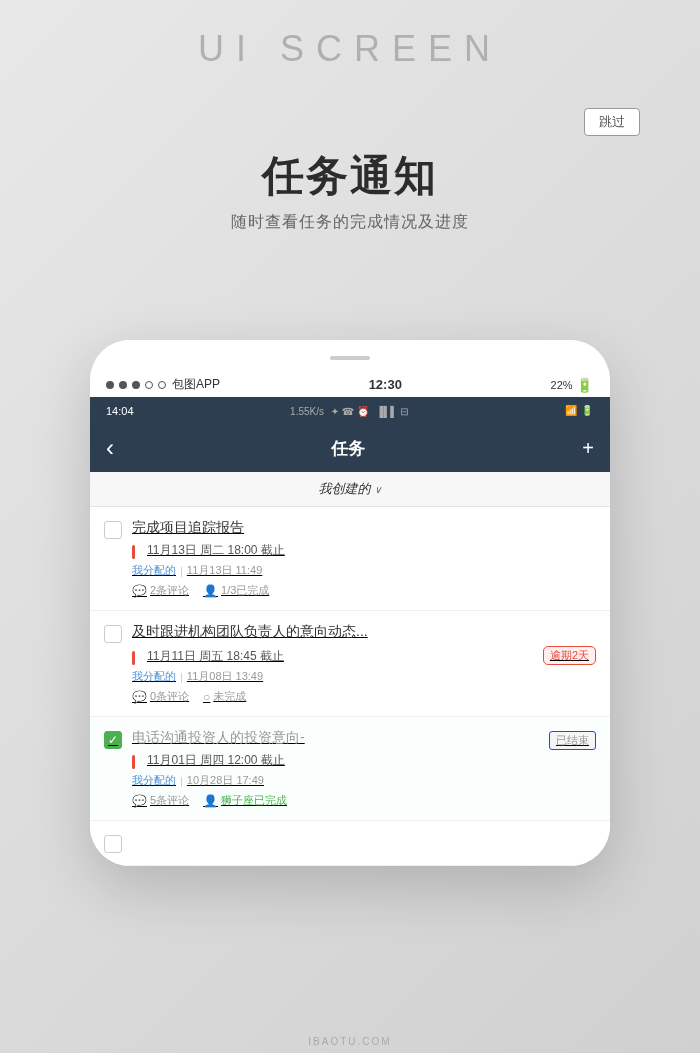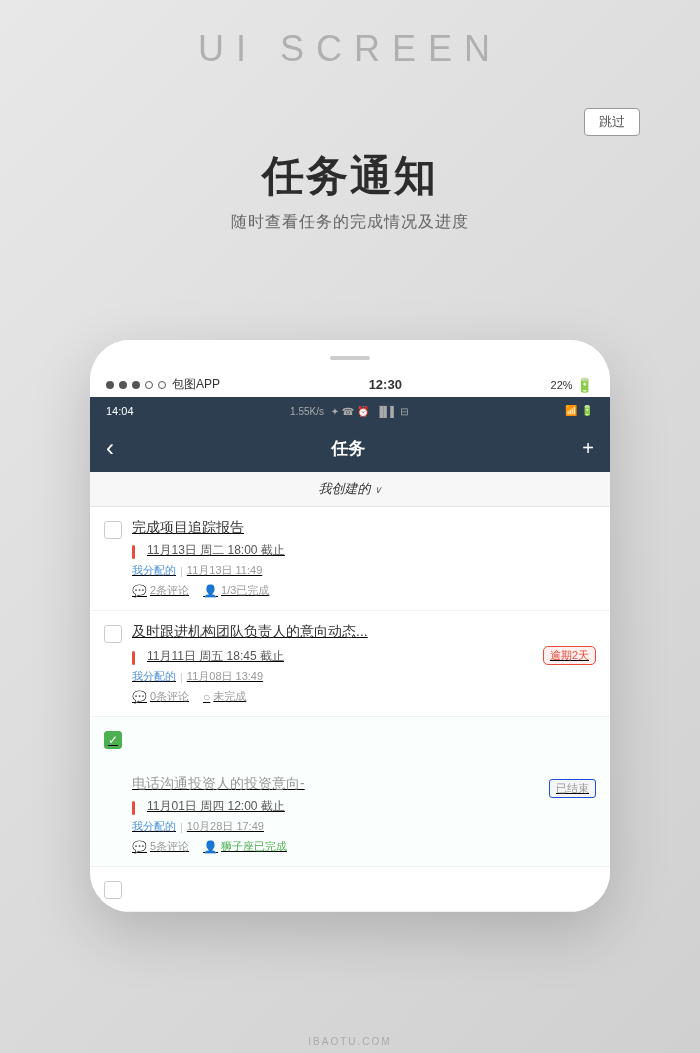--- a/index.html
+++ b/index.html
@@ -373,21 +373,21 @@
               <span class="meta-icon">○</span>
               <span>未完成</span>
             </div>
           </div>
         </div>
       </div>
 
       <div class="task-item" style="background:#fafffe;">
         <div class="task-checkbox checked">✓</div>
         <div class="task-content">
-          <div style="display:flex;align-items:flex-end;justify-content:space-between;margin-top:46px;">
+          <div style="display:flex;align-items:center;justify-content:space-between;">
             <div class="task-title" style="color:#999;">电话沟通投资人的投资意向-</div>
             <span class="ended-badge">已结束</span>
           </div>
           <div class="task-deadline">
             <span class="deadline-bar"></span>
             <span>11月01日 周四 12:00 截止</span>
           </div>
           <div class="task-assigned">
             <span>我分配的</span>
             <span class="sep">|</span>

